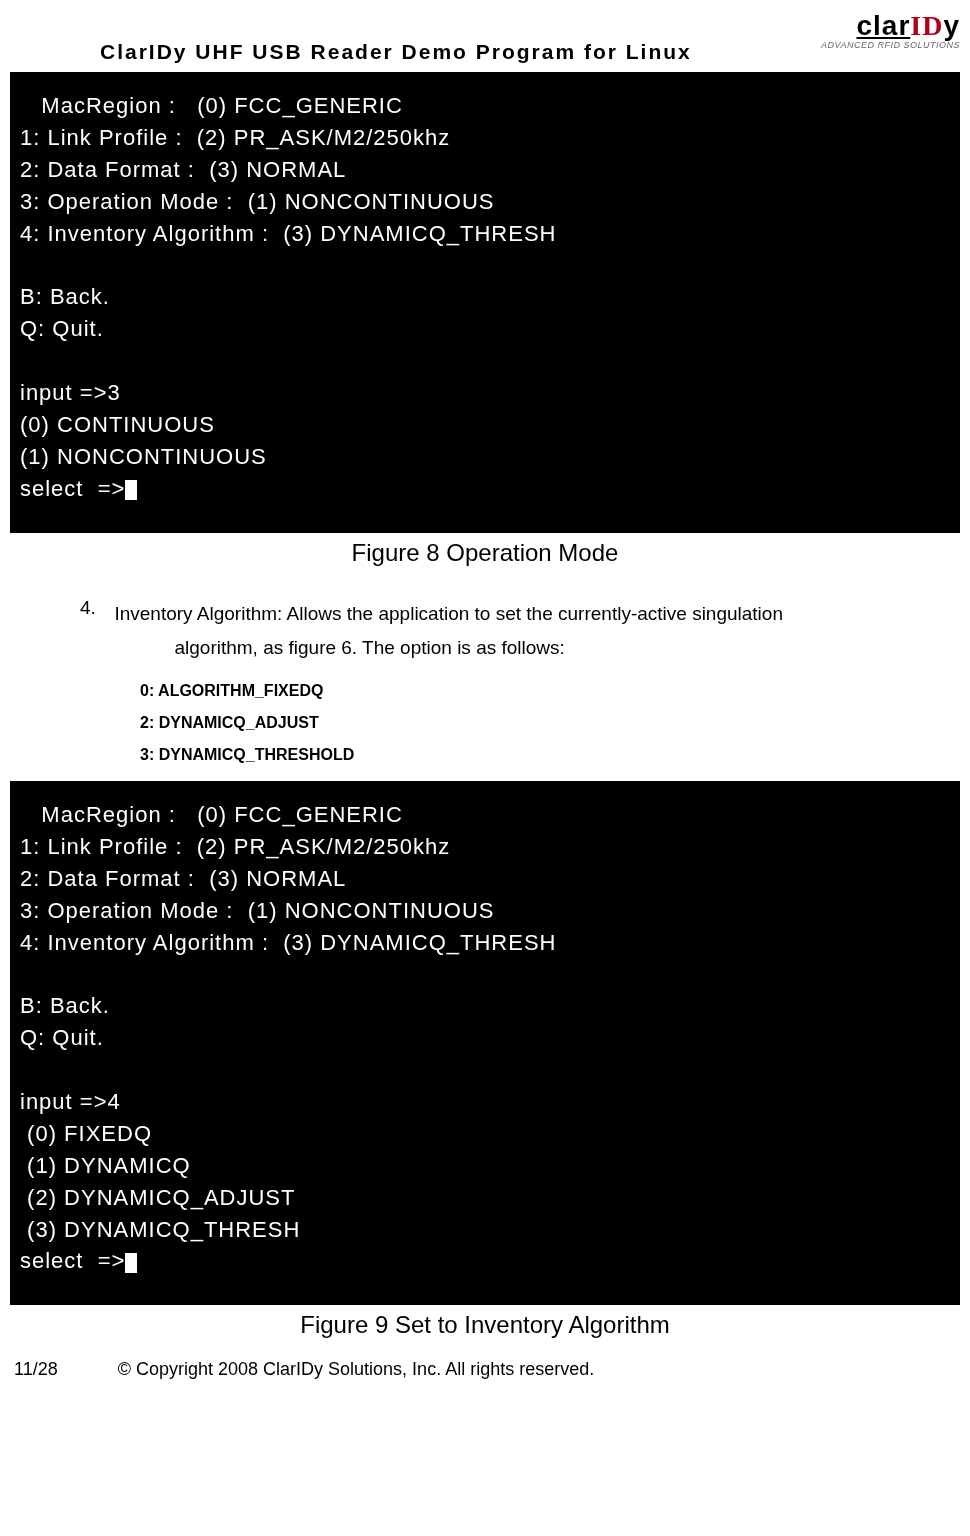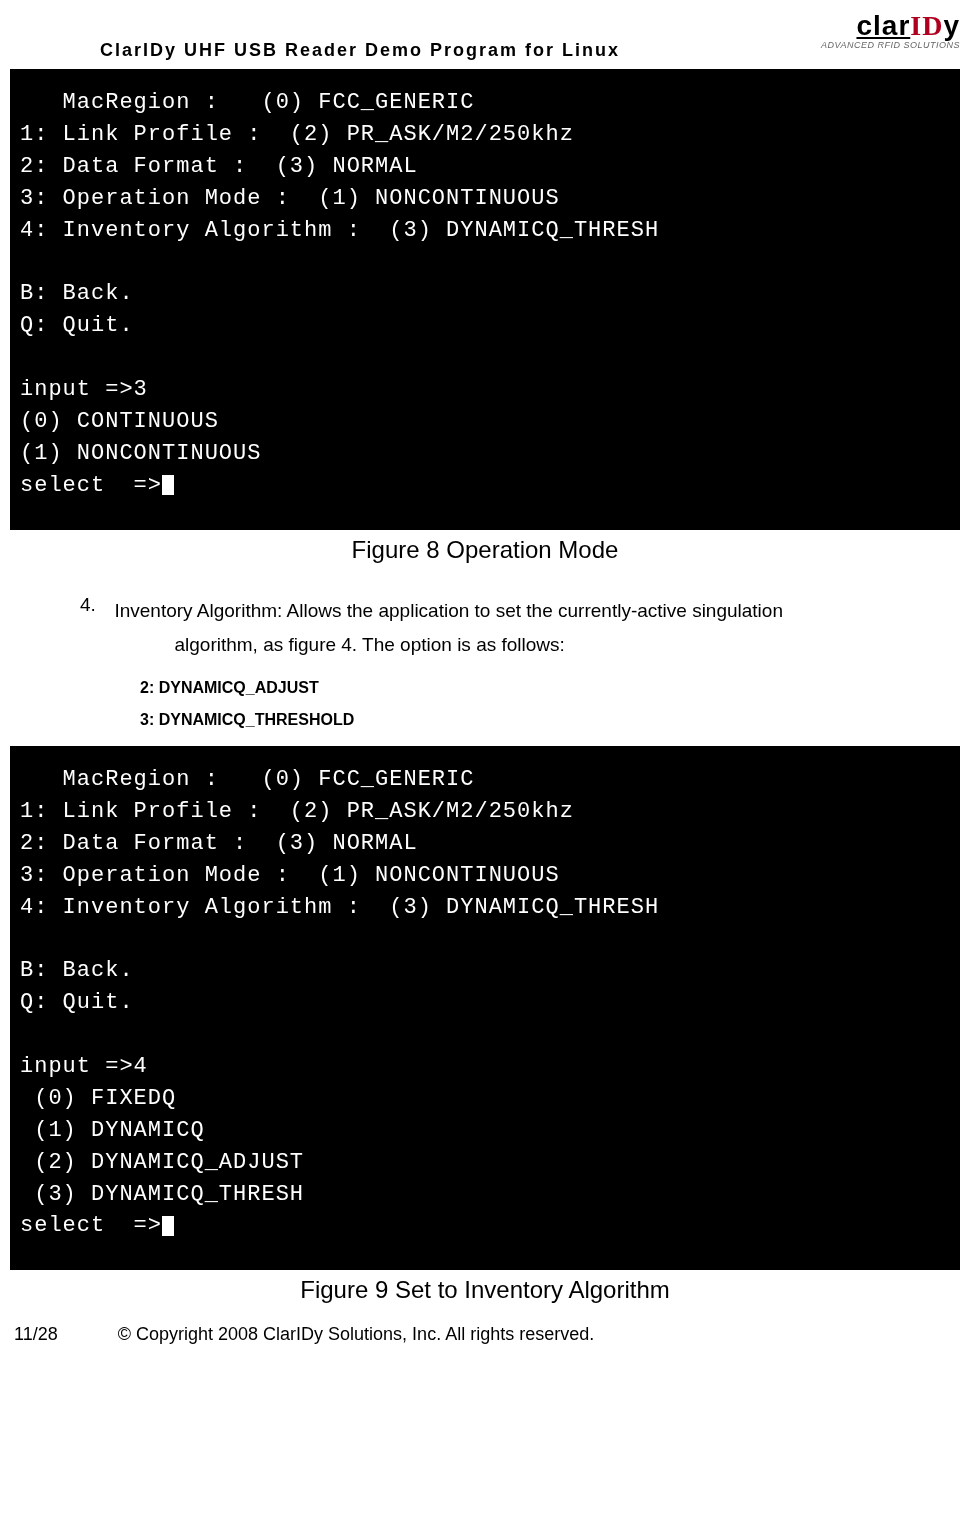--- a/index.html
+++ b/index.html
@@ -16,21 +16,21 @@
       color: #000;
     }
     .header {
       display: flex;
       justify-content: space-between;
       align-items: flex-start;
       margin-bottom: 8px;
     }
     .header-title {
       font-weight: bold;
-      font-size: 18px;
+      font-size: 21px;
       letter-spacing: 2px;
       margin-top: 30px;
       margin-left: 90px;
     }
     .logo {
       text-align: right;
       margin-right: 0;
     }
     .logo-main {
       font-size: 28px;
@@ -51,21 +51,21 @@
     .logo-sub {
       font-size: 9px;
       color: #666;
       font-style: italic;
       letter-spacing: 0.5px;
       margin-top: -2px;
     }
     .terminal {
       background: #000;
       color: #fff;
-      font-family: Liberation Mono, monospace;
+      font-family: Liberation Sans, sans-serif;
       font-size: 22px;
       padding: 18px 10px 28px 10px;
       margin: 0 0 6px 0;
       line-height: 1.45;
       letter-spacing: 1px;
       white-space: pre;
     }
     .caption {
       text-align: center;
       font-size: 24px;
@@ -142,25 +142,26 @@
 <span>(0) CONTINUOUS</span>
 <span>(1) NONCONTINUOUS</span>
 <span>select  =&gt;</span><span class="cursor"></span></div>
 
 <div class="caption">Figure 8 Operation Mode</div>
 
 <div class="section">
   <span class="section-num">4.</span>
   <span class="section-text">
     <span>Inventory Algorithm: Allows the application to set the currently-active singulation</span>
-    <span class="indent">algorithm, as figure 4. The option is as follows:</span>
+    <span class="indent">algorithm, as figure 6. The option is as follows:</span>
   </span>
 </div>
 
 <div class="options">
+  <div>0: ALGORITHM_FIXEDQ</div>
   <div>2: DYNAMICQ_ADJUST</div>
   <div>3: DYNAMICQ_THRESHOLD</div>
 </div>
 
 <div class="terminal"><span>   MacRegion :   (0) FCC_GENERIC</span>
 <span>1: Link Profile :  (2) PR_ASK/M2/250khz</span>
 <span>2: Data Format :  (3) NORMAL</span>
 <span>3: Operation Mode :  (1) NONCONTINUOUS</span>
 <span>4: Inventory Algorithm :  (3) DYNAMICQ_THRESH</span>
 <span></span>

